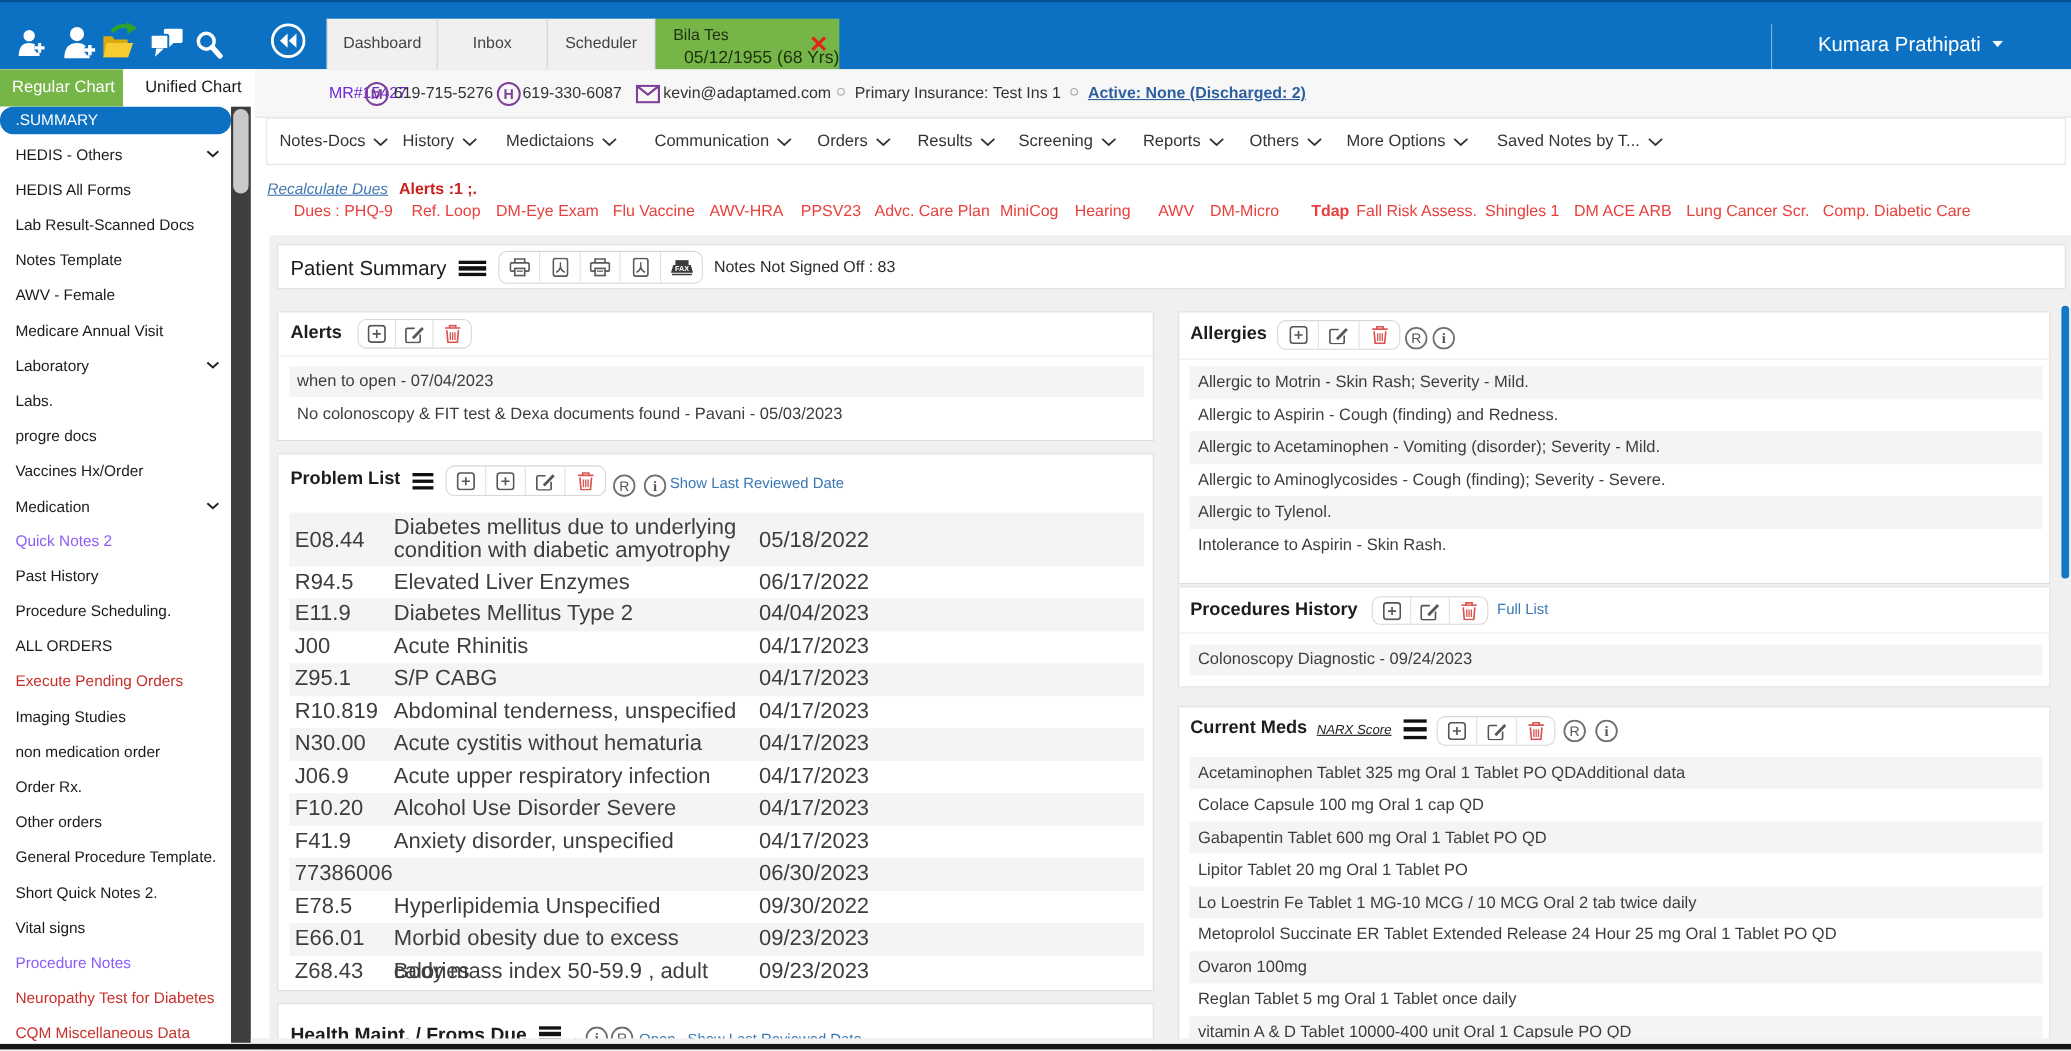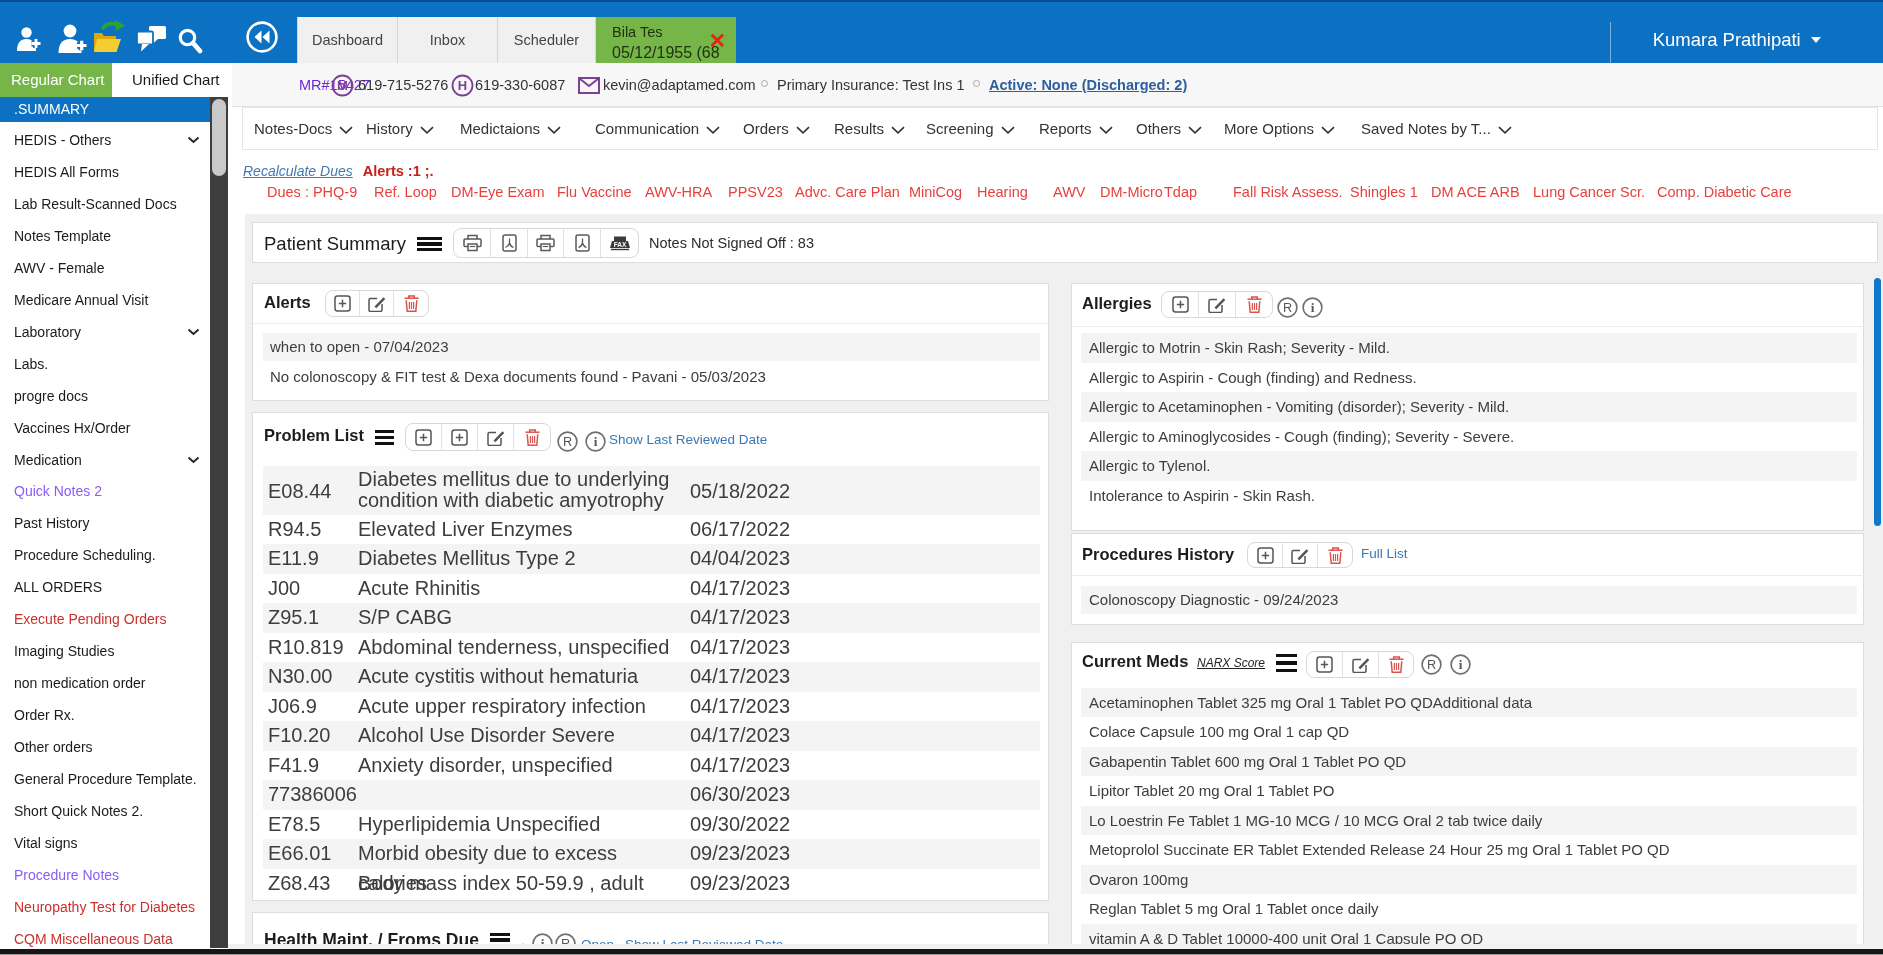--- a/index.html
+++ b/index.html
@@ -7,40 +7,40 @@
 body { font-family:"Liberation Sans", sans-serif; background:#fff; }
 .page { position:relative; width:1883px; height:955px; overflow:hidden; background:#fff; }
 .abs { position:absolute; }
 
 
 .topbar { position:absolute; left:0; top:0; width:1883px; height:63px; background:#0d71c3; }
 .topstrip { position:absolute; left:0; top:0; width:1883px; height:2px; background:#084f92; }
 .tabstrip { position:absolute; left:297px; top:17px; height:46px; display:flex; }
 .ttab { background:#f0f0f0; border-right:1px solid #d5d5d5; color:#444; font-size:14.5px; display:flex; align-items:center; justify-content:center; }
 .ttab.first { border-left:1px solid #d5d5d5; }
-.gtab { background:#76b548; width:140px; position:relative; color:#20330f; }
+.gtab { background:#76b548; width:167px; position:relative; color:#20330f;text-align:right; }
 .gtab .l1 { position:absolute; left:16px; top:7px; font-size:14.5px; }
 .gtab .l2 { position:absolute; left:16px; top:27px; font-size:16px; }
 .gtab .x { position:absolute; right:10px; top:14px; color:#e02517; font-size:21px; font-weight:bold; line-height:20px; }
 .user { position:absolute; right:62px; font-size:18.5px; top:8px; height:63px; display:flex; align-items:center; color:#fff; }
 .usersep { position:absolute; left:1610px; top:22px; height:41px; width:1px; background:rgba(255,255,255,.45); }
 
 
 .chartrow { position:absolute; left:0; top:63px; width:245px; height:34px; background:#fff; }
 .rtab { position:absolute; left:0; top:0; width:112px; height:34px; background:#76b548; color:#fff; font-size:15px; line-height:34px; padding-left:11px; }
 .utab { position:absolute; left:112px; top:0; width:120px; height:34px; background:#fff; color:#1a1a1a; font-size:15px; line-height:34px; padding-left:20px; }
 
 
 .patientbar { position:absolute; left:232px; top:63px; width:1651px; height:44px; background:#f7f7f7; border-bottom:1px solid #e2e2e2; font-size:14.5px; color:#333; }
 .patientbar .it { position:absolute; top:0; height:44px; line-height:44px; white-space:nowrap; }
 
 
 .sidebar { position:absolute; left:0; top:97px; width:210px; height:858px; background:#fff; }
 .sitem { position:absolute; left:0; width:210px; height:32px; line-height:32px; padding-left:14px; font-size:14px; color:#1b1b1b; white-space:nowrap; }
-.sitem.sel { background:#0d71c3; color:#fff; height:25px; line-height:25px; }
+.sitem.sel { background:#0d71c3; color:#fff; height:25px; line-height:25px;border-radius:12px; }
 .sitem.red { color:#c9302c; }
 .sitem.teal { color:#8b5cf6; }
 .chev { position:absolute; right:10px; top:12px; }
 
 
 .sbtrack { position:absolute; left:210px; top:97px; width:18px; height:851px; background:#3e3e3e; }
 .sbthumb { position:absolute; left:2px; top:2px; width:14px; height:77px; background:#c9c9c9; border-radius:7px; }
 
 
 .navrow { position:absolute; left:242px; top:107px; width:1636px; height:43px; background:#fff; border:1px solid #e4e4e4; }
@@ -268,21 +268,21 @@
       <span style="left:374px;">Ref. Loop</span>
       <span style="left:451px;">DM-Eye Exam</span>
       <span style="left:557px;">Flu Vaccine</span>
       <span style="left:645px;">AWV-HRA</span>
       <span style="left:728px;">PPSV23</span>
       <span style="left:795px;">Advc. Care Plan</span>
       <span style="left:909px;">MiniCog</span>
       <span style="left:977px;">Hearing</span>
       <span style="left:1053px;">AWV</span>
       <span style="left:1100px;">DM-Micro</span>
-      <span style="left:1164px;">Tdap</span>
+      <span style="left:1192px;font-weight:bold;">Tdap</span>
       <span style="left:1233px;">Fall Risk Assess.</span>
       <span style="left:1350px;">Shingles 1</span>
       <span style="left:1431px;">DM ACE ARB</span>
       <span style="left:1533px;">Lung Cancer Scr.</span>
       <span style="left:1657px;">Comp. Diabetic Care</span>
     </div>
 
   <div class="panel" id="panel">
     <div class="card psbar">
       <div class="pstitle">Patient Summary</div>

